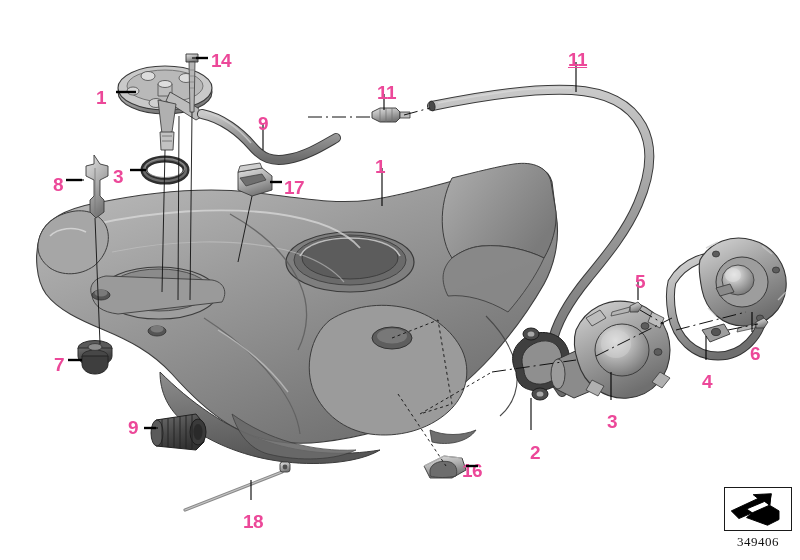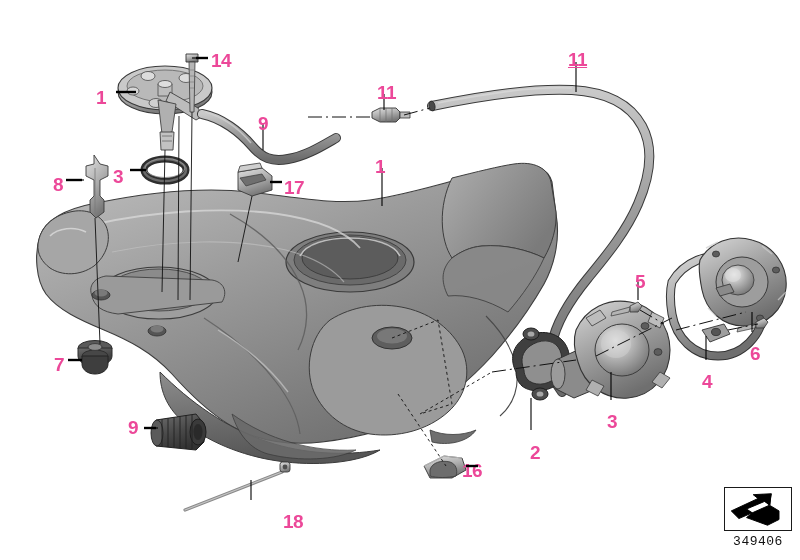--- a/index.html
+++ b/index.html
@@ -7,21 +7,21 @@
   body{width:800px;height:560px;overflow:hidden;
        font-family:"Liberation Sans",sans-serif;}
   #stage{position:relative;width:800px;height:560px;background:#ffffff;}
   svg.layer{position:absolute;top:0;left:0;width:800px;height:560px;}
   .callout{position:absolute;font-family:"Liberation Sans",sans-serif;
            font-weight:bold;font-size:19px;color:#ec4899;line-height:1;
            letter-spacing:-0.5px;white-space:nowrap;text-align:right;}
   #idbox{position:absolute;left:724px;top:487px;width:68px;height:44px;
          border:1px solid #1a1a1a;background:#fff;box-sizing:border-box;}
   #idnum{position:absolute;left:724px;top:534px;width:68px;text-align:center;
-         font-family:Liberation Mono, monospace;font-size:13px;color:#111;
+         font-family:Liberation Serif, serif;font-size:13px;color:#111;
          letter-spacing:0.5px;}
 </style>
 </head>
 <body>
 
 <div id="stage">
 
   <svg class="layer" viewBox="0 0 800 560" xmlns="http://www.w3.org/2000/svg">
     <defs>
       <linearGradient id="gTankTop" x1="0" y1="0" x2="0.7" y2="1">
@@ -374,21 +374,21 @@
   <div class="callout" style="left:53px;top:175px;">8</div>
   <div class="callout" style="left:258px;top:114px;">9</div>
   <div class="callout" style="left:377px;top:83px;">11</div>
   <div class="callout" style="left:568px;top:50px;text-decoration:underline;">11</div>
   <div class="callout" style="left:113px;top:167px;">3</div>
   <div class="callout" style="left:96px;top:88px;">1</div>
   <div class="callout" style="left:211px;top:51px;">14</div>
   <div class="callout" style="left:284px;top:178px;">17</div>
   <div class="callout" style="left:462px;top:461px;">16</div>
   <div class="callout" style="left:128px;top:418px;">9</div>
-  <div class="callout" style="left:243px;top:512px;margin-left:40px;">18</div>
+  <div class="callout" style="left:243px;top:512px;">18</div>
 
   <svg class="layer" viewBox="0 0 800 560" xmlns="http://www.w3.org/2000/svg">
     <g stroke="#000" stroke-width="2.4" fill="none">
       <path d="M196,58 L208,58"></path>
       <path d="M270,182 L282,182"></path>
       <path d="M466,466 L478,466"></path>
       <path d="M144,428 L156,428"></path>
       <path d="M68,360 L82,360"></path>
       <path d="M66,180 L82,180"></path>
       <path d="M130,170 L146,170"></path>

